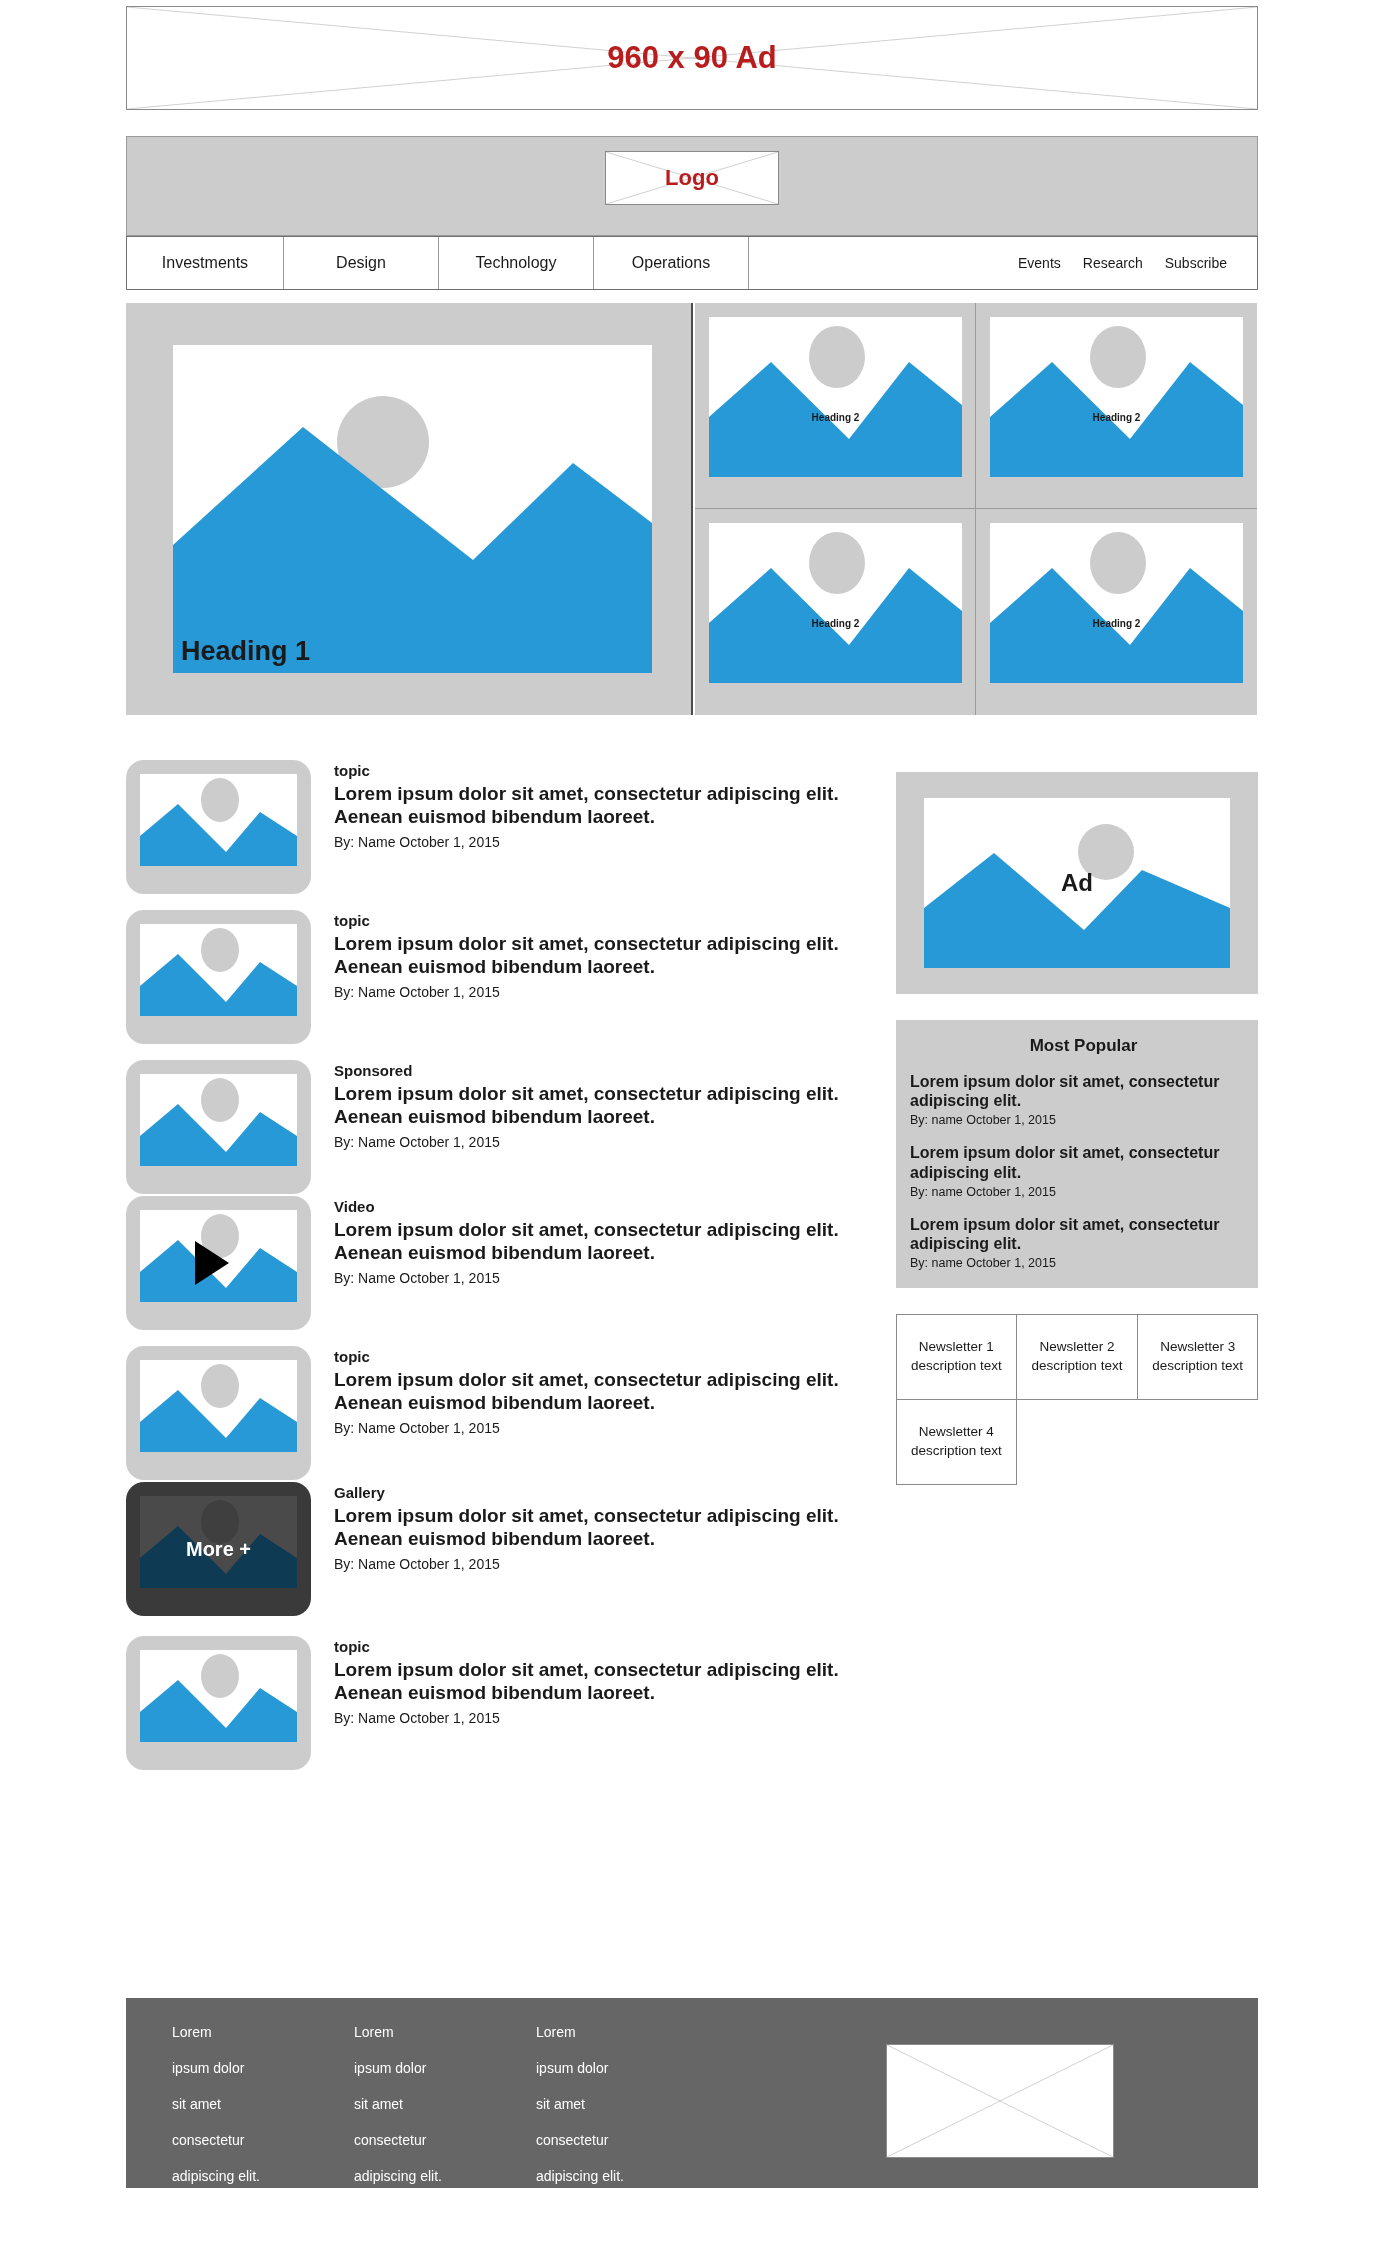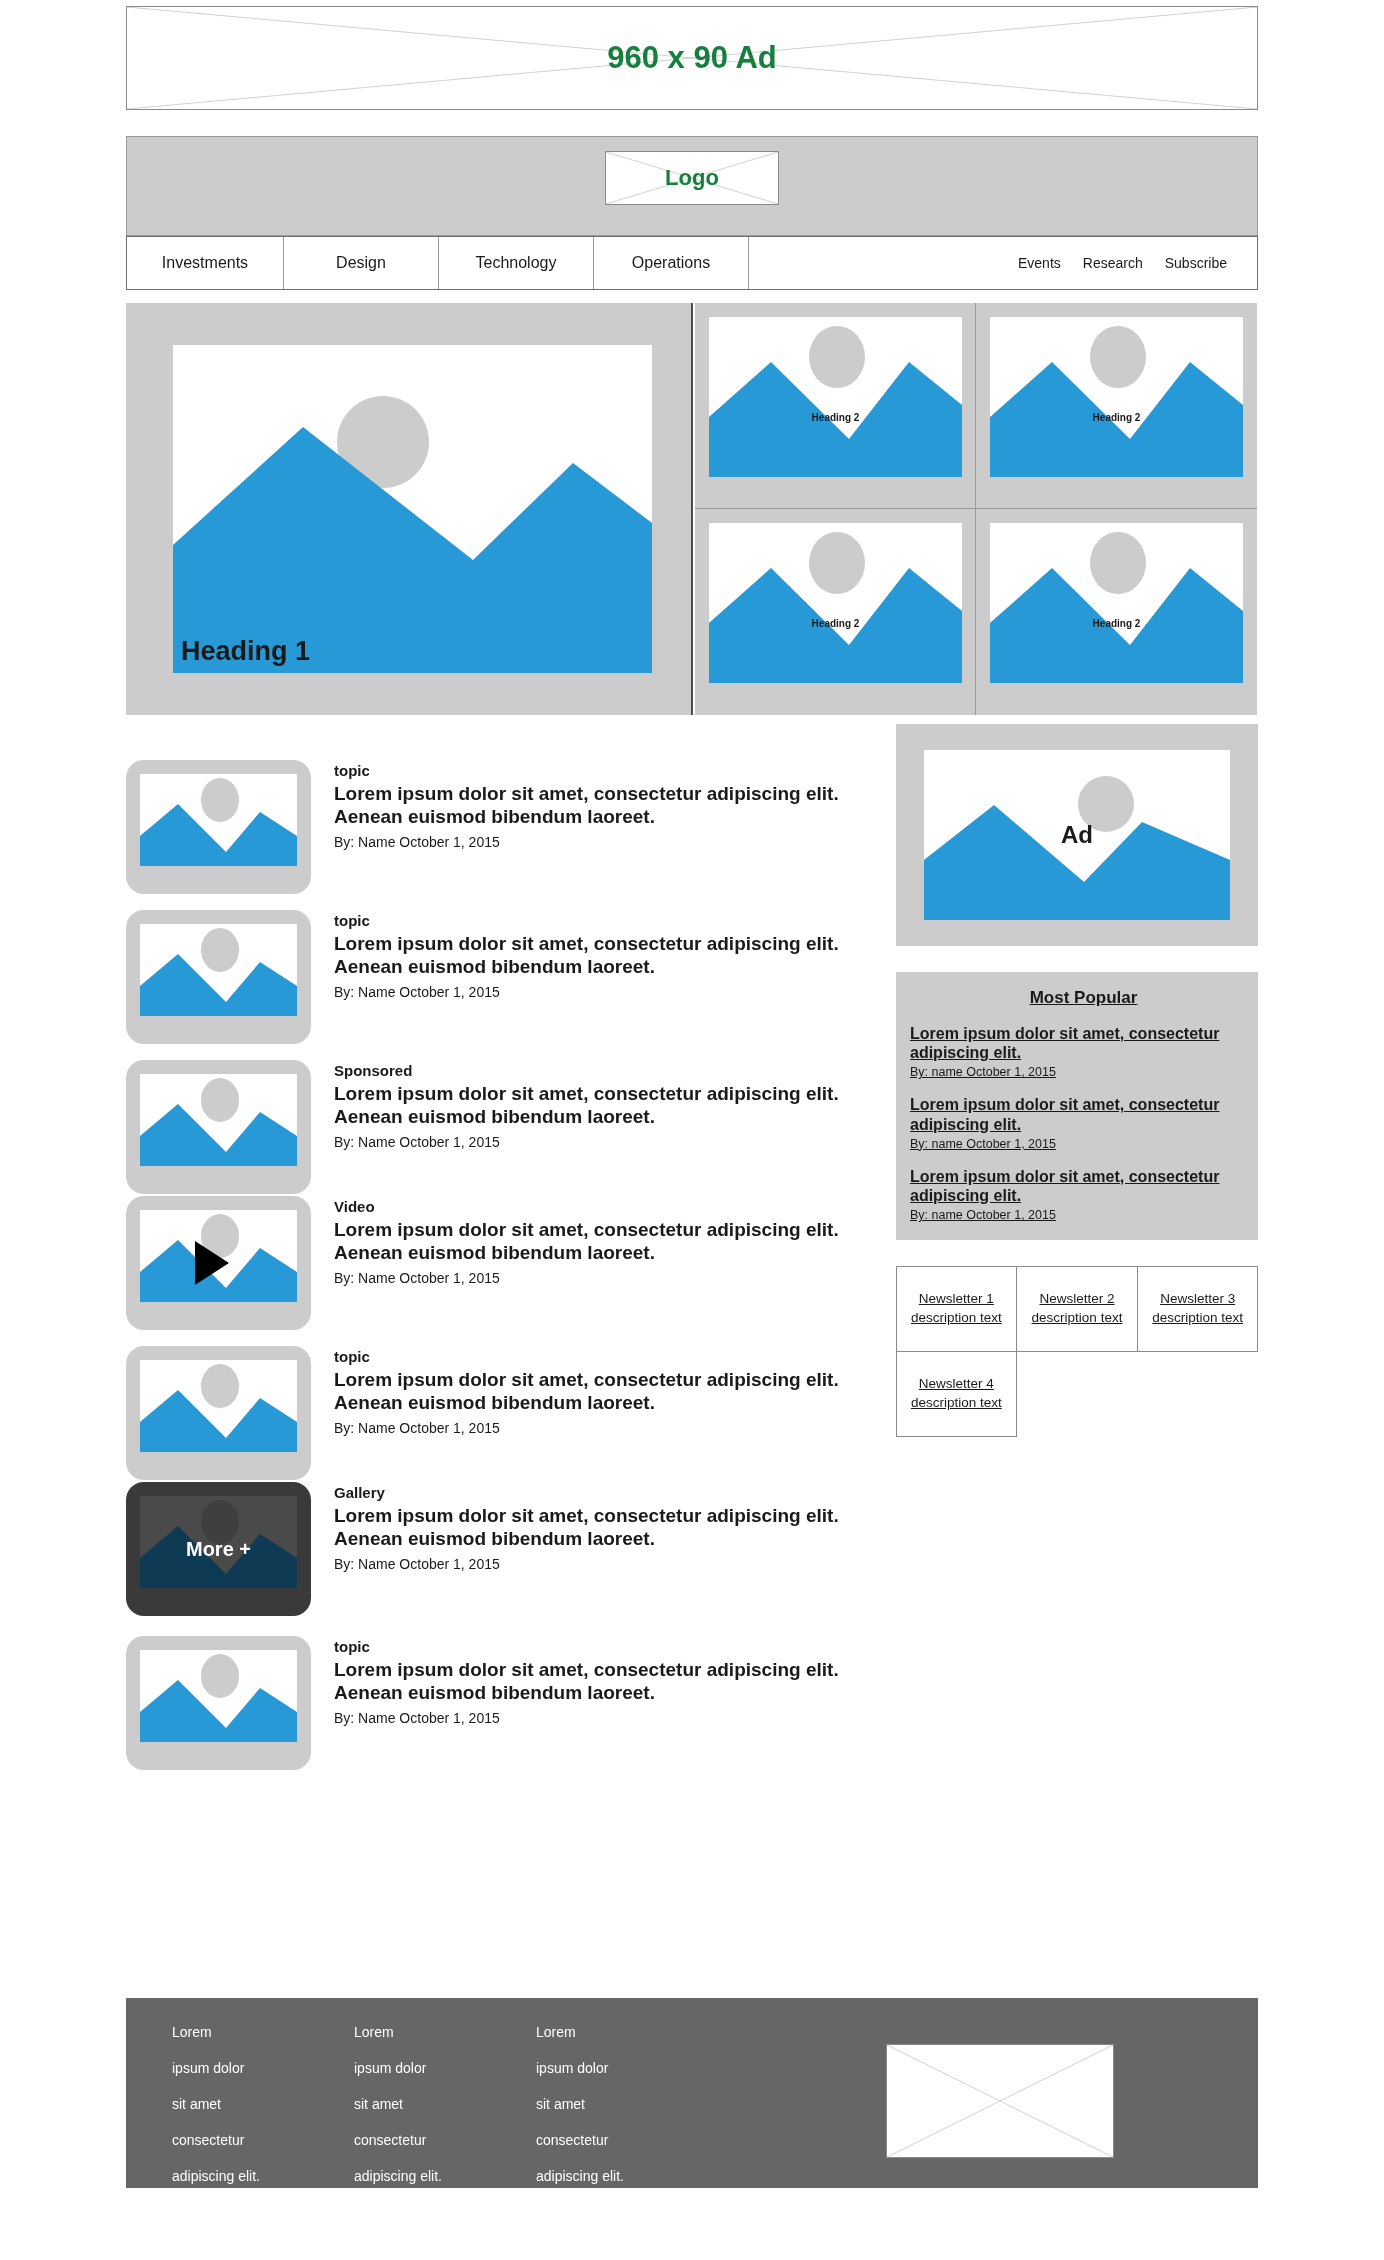--- a/index.html
+++ b/index.html
@@ -11,21 +11,21 @@
     color: #1a1a1a;
     overflow: hidden;
   }
   .page { position: relative; width: 1384px; height: 2260px; }
 
   
   .xbox { position: relative; background: #ffffff; border: 1px solid #8a8a8a; }
   .xbox svg { position: absolute; inset: 0; width: 100%; height: 100%; }
   .xbox .xlabel {
     position: absolute; inset: 0; display: flex; align-items: center;
-    justify-content: center; font-weight: bold; color: #15803d;
+    justify-content: center; font-weight: bold; color: #b91c1c;
   }
 
   
   .topad { position: absolute; left: 126px; top: 6px; width: 1132px; height: 104px; }
   .topad .xlabel { font-size: 31px; }
 
   
   .header {
     position: absolute; left: 126px; top: 136px; width: 1132px; height: 100px;
     background: #cccccc; border: 1px solid #9a9a9a;
@@ -118,21 +118,21 @@
   }
   .art-text { padding-left: 23px; padding-top: 2px; }
   .art-topic { font-size: 15px; font-weight: bold; line-height: 1.25; }
   .art-title {
     font-size: 19px; font-weight: bold; line-height: 1.22; max-width: 530px;
     margin-top: 1px;
   }
   .art-by { font-size: 14px; margin-top: 6px; }
 
   
-  .sidebar { position: absolute; left: 896px; top: 724px; width: 362px; text-decoration: underline; }
+  .sidebar { position: absolute; left: 896px; top: 772px; width: 362px; }
   .ad-box {
     position: relative; width: 362px; height: 222px; background: #cccccc;
     margin-bottom: 26px;
   }
   .ad-inner {
     position: absolute; left: 28px; top: 26px; width: 306px; height: 170px;
     background: #ffffff; overflow: hidden;
   }
   .popular {
     width: 362px; background: #cccccc; padding: 16px 1px 18px 14px;

